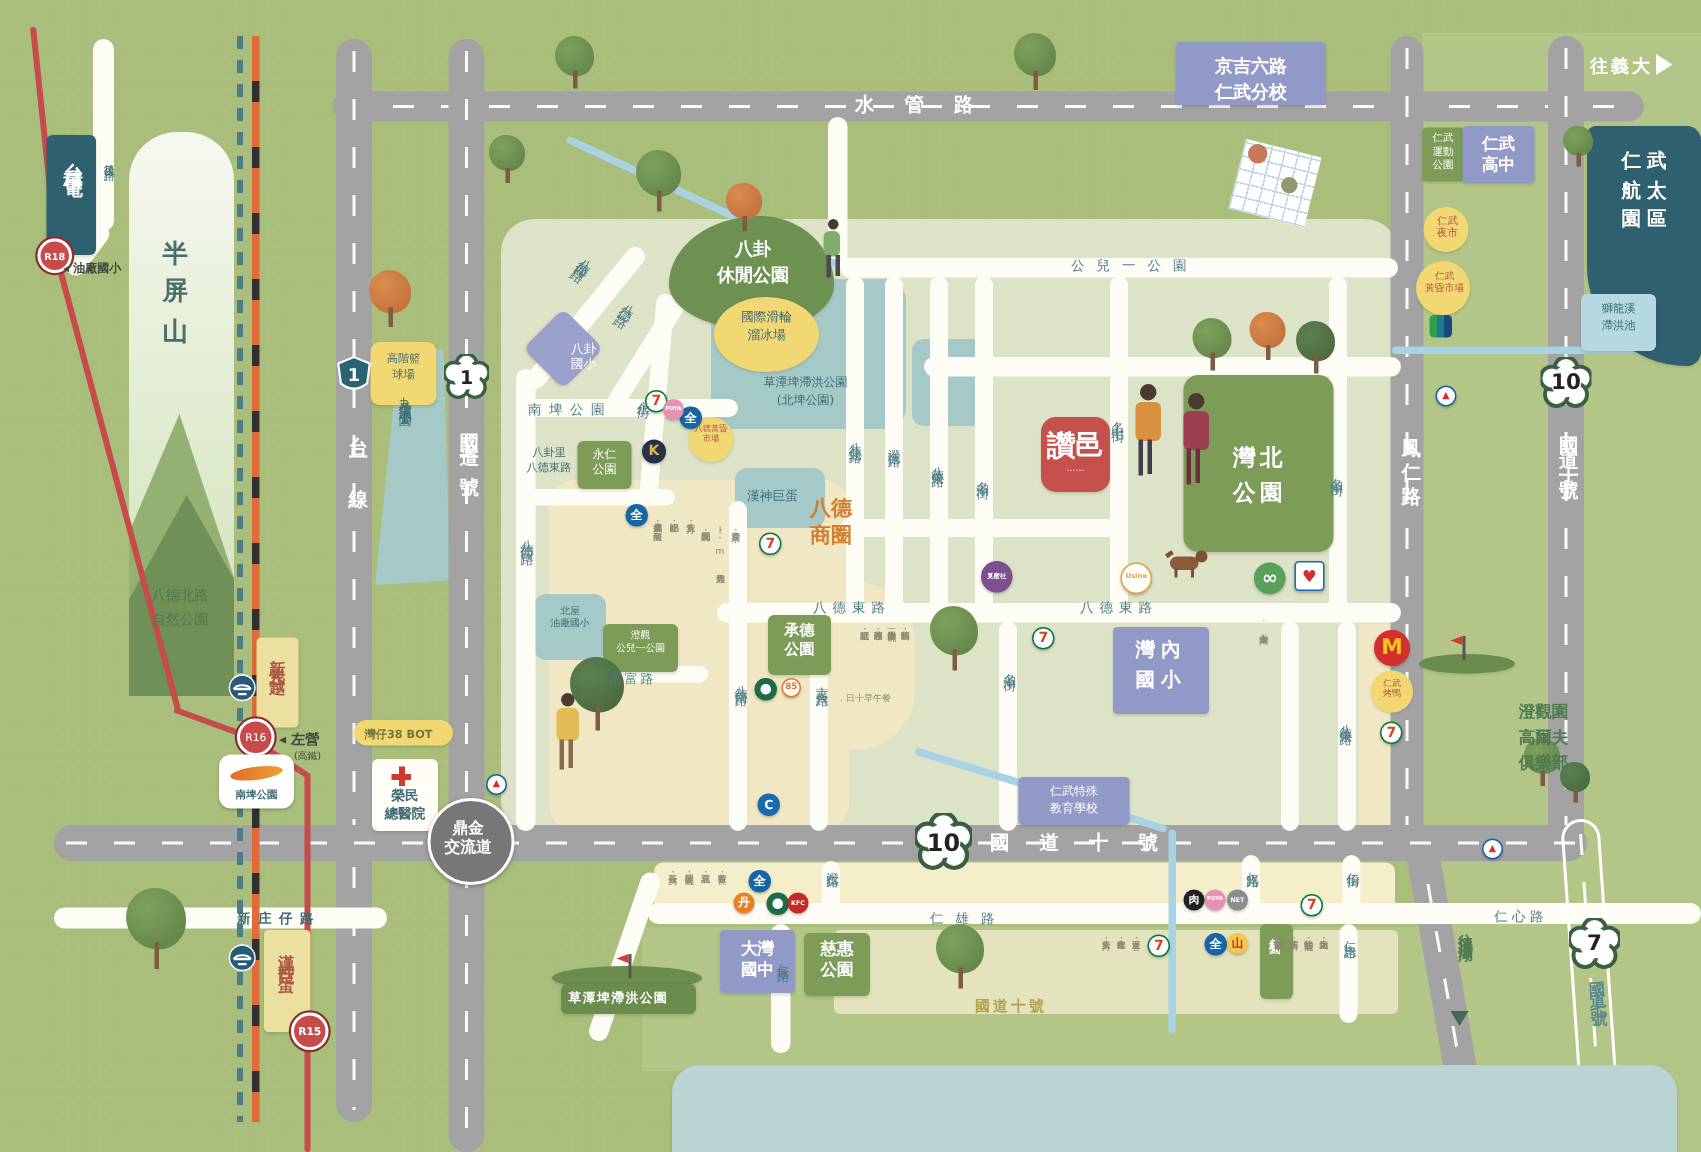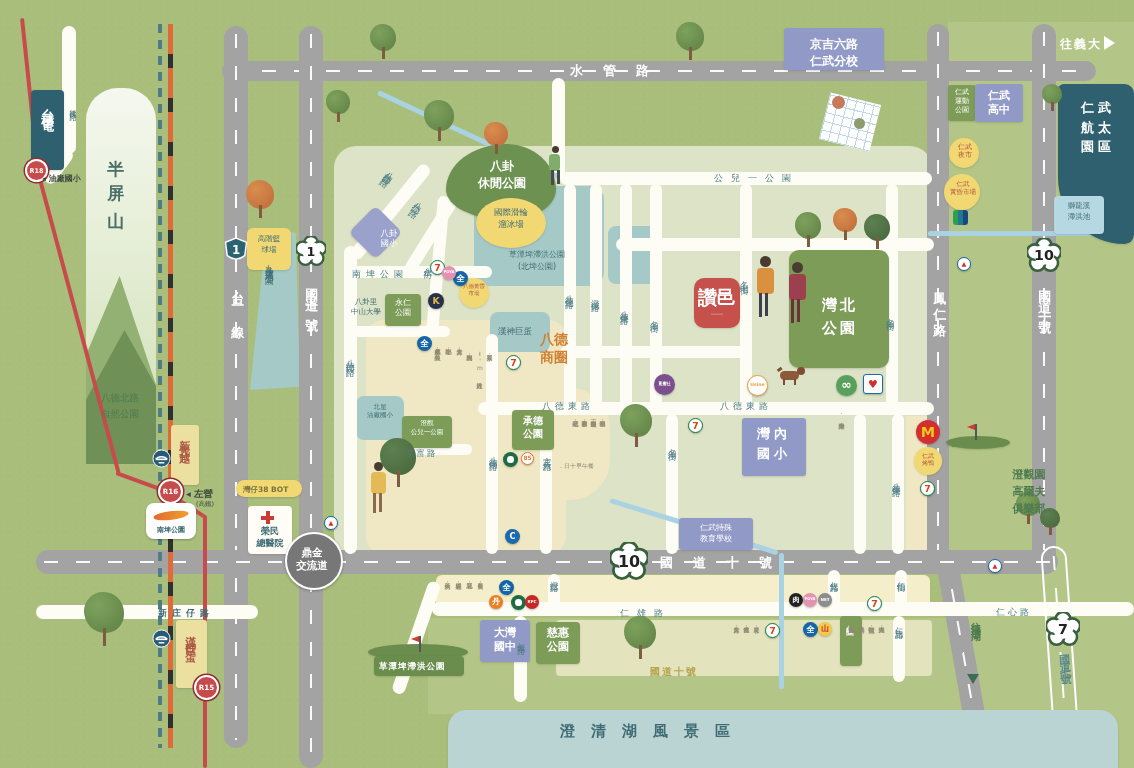--- a/index.html
+++ b/index.html
@@ -261,21 +261,21 @@
         <circle cx="12.5" cy="29.5" r="9" fill="#fff" stroke="#39603f" stroke-width="3"></circle>
         <circle cx="9" cy="16.5" r="9" fill="#fff" stroke="#39603f" stroke-width="3"></circle>
         <circle cx="20" cy="19.5" r="12" fill="#fff"></circle>
       </svg>
       <span class="num" style="font-size: 14.28px; color: rgb(34, 34, 34);">7</span>
     </div>
     <div class="abs badge" style="left: 25px; top: 159px; width: 19px; height: 19px; border-radius: 50%; background: rgb(200, 75, 75); border: 2px solid rgb(255, 255, 255); box-shadow: rgb(141, 47, 47) 0px 0px 0px 1.5px; z-index: 31; display: flex; align-items: center; justify-content: center;">
       <span style="color: rgb(255, 255, 255); font-weight: bold; font-size: 6.46px;">R18</span>
     </div>
     <div class="abs badge" style="left: 158px; top: 479px; width: 21px; height: 21px; border-radius: 50%; background: rgb(200, 75, 75); border: 2px solid rgb(255, 255, 255); box-shadow: rgb(141, 47, 47) 0px 0px 0px 1.5px; z-index: 31; display: flex; align-items: center; justify-content: center;">
-      <span style="color: rgb(255, 255, 255); font-weight: bold; font-size: 7.14px; text-align: center;">R16</span>
+      <span style="color: rgb(255, 255, 255); font-weight: normal; font-size: 7.14px; text-align: center;">R16</span>
     </div>
     <div class="abs badge" style="left: 194px; top: 675px; width: 21px; height: 21px; border-radius: 50%; background: rgb(200, 75, 75); border: 2px solid rgb(255, 255, 255); box-shadow: rgb(141, 47, 47) 0px 0px 0px 1.5px; z-index: 31; display: flex; align-items: center; justify-content: center;">
       <span style="color: rgb(255, 255, 255); font-weight: bold; font-size: 7.14px;">R15</span>
     </div>
     <div class="abs badge" style="left: 152px; top: 449px; width: 19px; height: 19px; z-index: 31;">
       <svg viewBox="0 0 40 40" width="19" height="19">
         <circle cx="20" cy="20" r="18" fill="#265a78" stroke="#fff" stroke-width="2"></circle>
         <path d="M8 22 a13 9 0 0 1 24 0" fill="none" stroke="#fff" stroke-width="3"></path>
         <rect x="8" y="20" width="24" height="3.5" fill="#fff"></rect>
         <path d="M14 29 h12" stroke="#fff" stroke-width="3"></path>
@@ -505,21 +505,21 @@
     <div class="abs lbl" style="left: 478px; top: 207px; font-size: 8.5px; color: rgb(62, 107, 116); z-index: 40; width: 66px; text-align: center; line-height: 1.4;">國際滑輪
 溜冰場</div>
     <div class="abs lbl" style="left: 478px; top: 249px; font-size: 8px; color: rgb(62, 107, 116); z-index: 40; width: 118px; text-align: center; line-height: 1.5;">草潭埤滯洪公園
 (北埤公園)</div>
     <div class="abs lbl" style="left: 374px; top: 228px; font-size: 8.5px; color: rgb(255, 255, 255); z-index: 40; width: 30px; text-align: center; line-height: 1.2;">八卦
 國小</div>
     <div class="abs lbl" style="left: 251px; top: 234px; font-size: 7.5px; color: rgb(62, 107, 116); z-index: 40; width: 36px; text-align: center; line-height: 1.4;">高階籃
 球場</div>
     <div class="abs lbl v" style="left: 264px; top: 258px; font-size: 8.5px; color: rgb(62, 107, 116); z-index: 40; letter-spacing: 2px;">九番埤濕地公園</div>
     <div class="abs lbl" style="left: 346px; top: 297px; font-size: 7.5px; color: rgb(62, 107, 116); z-index: 40; width: 40px; text-align: center; line-height: 1.3;">八卦里
-中山大學</div>
+八德東路</div>
     <div class="abs lbl" style="left: 387px; top: 298px; font-size: 8px; color: rgb(255, 255, 255); z-index: 40; width: 32px; text-align: center; line-height: 1.2;">永仁
 公園</div>
     <div class="abs lbl" style="left: 498px; top: 326px; font-size: 8.5px; color: rgb(62, 107, 116); z-index: 40;">漢神巨蛋</div>
     <div class="abs lbl" style="left: 358px; top: 403px; font-size: 6.5px; color: rgb(62, 107, 116); z-index: 40; width: 44px; text-align: center; line-height: 1.3;">北屋
 油廠國小</div>
     <div class="abs lbl" style="left: 538px; top: 330px; font-size: 14px; color: rgb(208, 128, 48); z-index: 40; width: 32px; text-align: center; font-weight: 700; line-height: 1.3;">八德
 商圈</div>
     <div class="abs lbl" style="left: 697px; top: 286px; font-size: 19px; color: rgb(255, 255, 255); z-index: 40; width: 40px; text-align: center; font-weight: 700;">讚邑</div>
     <div class="abs lbl" style="left: 701px; top: 310px; font-size: 6px; color: rgb(255, 255, 255); z-index: 40; width: 32px; text-align: center;">⋯⋯</div>
     <div class="abs lbl" style="left: 810px; top: 294px; font-size: 15px; color: rgb(255, 255, 255); z-index: 40; width: 60px; text-align: center; letter-spacing: 3px; font-weight: 700; line-height: 1.5;">灣北
@@ -539,21 +539,20 @@
 俱樂部</div>
     <div class="abs lbl v" style="left: 969px; top: 614px; font-size: 10px; color: rgb(78, 122, 80); z-index: 40; letter-spacing: 3px; font-weight: 700;">往澄清湖</div>
     <div class="abs lbl v" style="left: 1056px; top: 646px; font-size: 11px; color: rgb(93, 137, 141); z-index: 40; letter-spacing: 6px; font-weight: 700; transform: rotate(-4deg); transform-origin: 50% 0%;">國道七號</div>
     <div class="abs lbl" style="left: 484px; top: 626px; font-size: 11px; color: rgb(255, 255, 255); z-index: 40; width: 42px; text-align: center; font-weight: 700; line-height: 1.3;">大灣
 國中</div>
     <div class="abs lbl" style="left: 538px; top: 626px; font-size: 11px; color: rgb(255, 255, 255); z-index: 40; width: 40px; text-align: center; font-weight: 700; line-height: 1.3;">慈惠
 公園</div>
     <div class="abs lbl" style="left: 379px; top: 661px; font-size: 8.5px; color: rgb(255, 255, 255); z-index: 40; letter-spacing: 1px; font-weight: 700;">草潭埤滯洪公園</div>
     <div class="abs lbl" style="left: 650px; top: 666px; font-size: 10px; color: rgb(179, 164, 79); z-index: 40; letter-spacing: 2px; font-weight: 700;">國道十號</div>
     <div class="abs lbl v" style="left: 844px; top: 619px; font-size: 8px; color: rgb(255, 255, 255); z-index: 40; letter-spacing: 1px;">仁和公園</div>
-    <div class="abs lbl" style="left: 560px; top: 722px; font-size: 15px; color: rgb(62, 107, 116); z-index: 40; letter-spacing: 16px; font-weight: 700;">澄清湖風景區</div>
     <div class="abs lbl" style="left: 915px; top: 452px; font-size: 6px; color: rgb(176, 85, 64); z-index: 40; width: 26px; text-align: center; line-height: 1.2;">仁武
 烤鴨</div>
     <div class="abs lbl" style="left: 459px; top: 283px; font-size: 5.5px; color: rgb(176, 85, 64); z-index: 40; width: 30px; text-align: center; line-height: 1.2;">八德黃昏
 市場</div>
     <div class="abs lbl v" style="left: 434px; top: 344px; font-size: 6px; color: rgb(143, 136, 114); z-index: 40;">・成都水煮魚片＆酸菜魚</div>
     <div class="abs lbl v" style="left: 445px; top: 344px; font-size: 6px; color: rgb(143, 136, 114); z-index: 40;">・鄒記小吃</div>
     <div class="abs lbl v" style="left: 456px; top: 344px; font-size: 6px; color: rgb(143, 136, 114); z-index: 40;">・八方雲集</div>
     <div class="abs lbl v" style="left: 466px; top: 350px; font-size: 6px; color: rgb(143, 136, 114); z-index: 40;">・陶記肉圓</div>
     <div class="abs lbl v" style="left: 476px; top: 350px; font-size: 6px; color: rgb(143, 136, 114); z-index: 40;">・I'm 達人炸雞</div>
     <div class="abs lbl v" style="left: 486px; top: 350px; font-size: 6px; color: rgb(143, 136, 114); z-index: 40;">・永和豆漿</div>

